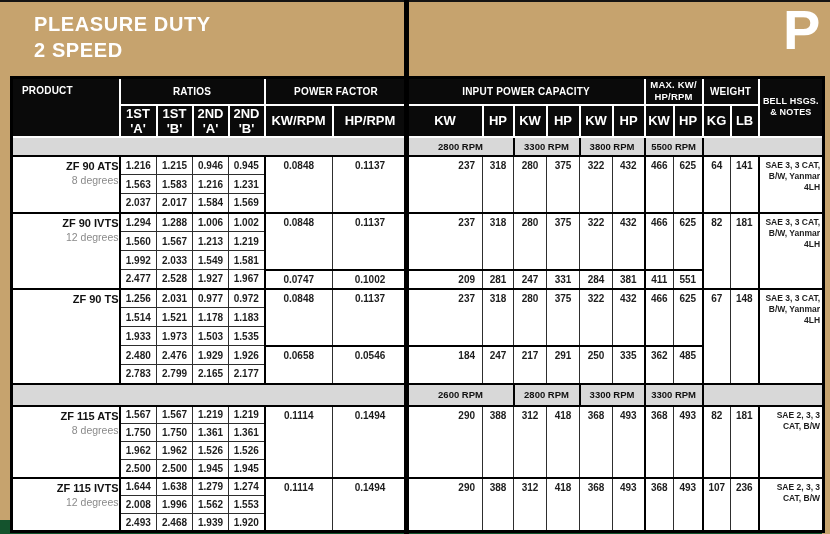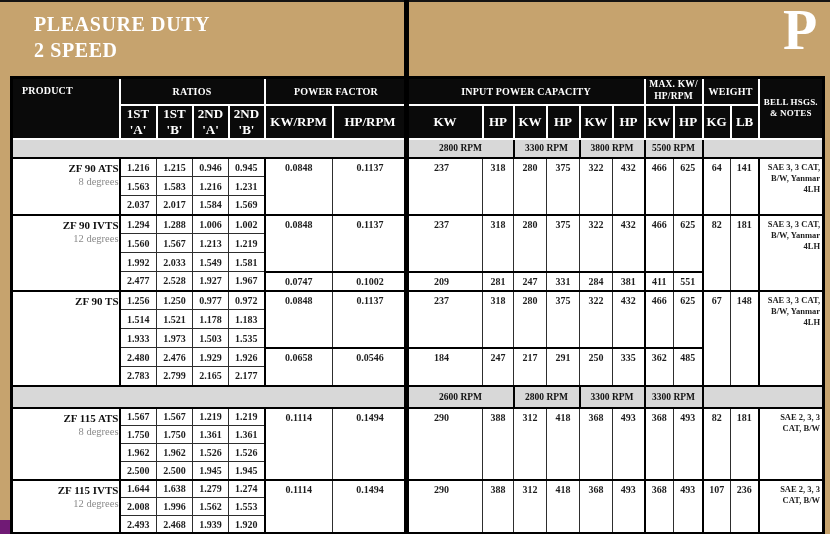--- a/index.html
+++ b/index.html
@@ -1,18 +1,18 @@
 <!DOCTYPE html>
 <html style="--tan: #c6a36e; --header-bg: #0a0a0a; --band-bg: #d8d8d8;"><head>
 <meta charset="utf-8">
 <style>
   * { box-sizing: border-box; margin: 0; padding: 0; }
   html, body { width: 830px; height: 534px; }
   body { font-family: "Liberation Sans", sans-serif; background: #fff; }
-  .page { position: relative; width: 830px; height: 534px; background: #701a75; overflow: hidden; font-family: Liberation Serif, serif; }
+  .page { position: relative; width: 830px; height: 534px; background: #14532d; overflow: hidden; }
 
   .top-band   { position: absolute; left: 0; top: 0; width: 830px; height: 76px; background: var(--tan, #c6a36e); }
   .top-edge   { position: absolute; left: 0; top: 0; width: 830px; height: 2px; background: #141414; }
   .left-strip { position: absolute; left: 0; top: 76px; width: 10px; height: 444px; background: var(--tan, #c6a36e); }
   .right-strip{ position: absolute; right: 0; top: 76px; width: 8px; height: 458px; background: var(--tan, #c6a36e); }
   .divider-bar{ position: absolute; left: 404px; top: 0; width: 5px; height: 534px; background: #000; z-index: 10; }
 
   .title { position: absolute; left: 34px; top: 11px; color: #fff; font-size: 20px;
            font-weight: bold; line-height: 1.3; letter-spacing: 0.6px; }
   .corner-letter { position: absolute; left: 783px; top: 2px; color: #fff; font-size: 56px; font-weight: bold; line-height: 1; }
@@ -38,21 +38,21 @@
 
   tr.s1 { height: 19px; }
   tr.s2 { height: 18px; }
   tr.prod-first td { border-top: 2px solid #000; }
   td.gb  { border-top: 2px solid #000; }
   td.bl2 { border-left: 2px solid #000; }
 
   td.ratio { font-size: 10px; font-weight: bold; text-align: center; }
   td.pf, td.inp, td.maxv, td.wt { font-size: 10px; font-weight: bold; text-align: center;
                                   vertical-align: top; padding-top: 3px; }
-  td.inp-first { padding-right: 7px; }
+  td.inp-first { text-align: right; padding-right: 7px; }
   td.notes { font-size: 8.5px; font-weight: bold; text-align: right; vertical-align: top;
              padding: 3px 2px 0 5px; line-height: 1.3; }
   td.product-cell { vertical-align: top; text-align: right; padding: 3px 0 16px 9px; }
   .prod-name { font-size: 11px; font-weight: bold; color: #111; }
   .prod-sub  { font-size: 10.5px; color: #8a8a8a; padding-top: 2px; }
 </style>
 </head>
 <body>
 
 <div class="page">
@@ -216,21 +216,21 @@
           <td class="inp gb">284</td>
           <td class="inp gb">381</td>
           <td class="maxv bl2 gb">411</td>
           <td class="maxv gb">551</td>
         </tr>
         <tr class="s1 prod-first">
           <td class="product-cell" rowspan="5">
             <div class="prod-name">ZF 90 TS</div>
           </td>
           <td class="ratio bl2">1.256</td>
-          <td class="ratio">1.250</td>
+          <td class="ratio">2.031</td>
           <td class="ratio">0.977</td>
           <td class="ratio">0.972</td>
           <td class="pf bl2" rowspan="3">0.0848</td>
           <td class="pf" rowspan="3">0.1137</td>
           <td class="inp inp-first" rowspan="3">237</td>
           <td class="inp" rowspan="3">318</td>
           <td class="inp" rowspan="3">280</td>
           <td class="inp" rowspan="3">375</td>
           <td class="inp" rowspan="3">322</td>
           <td class="inp" rowspan="3">432</td>

